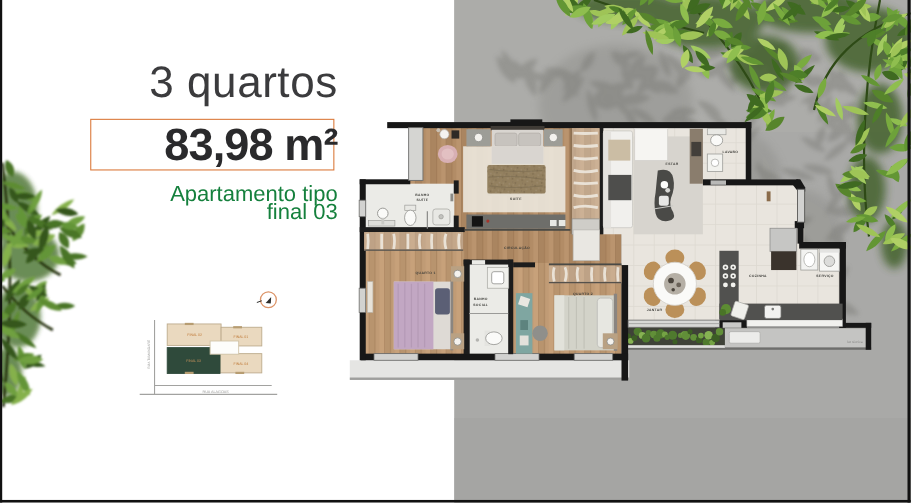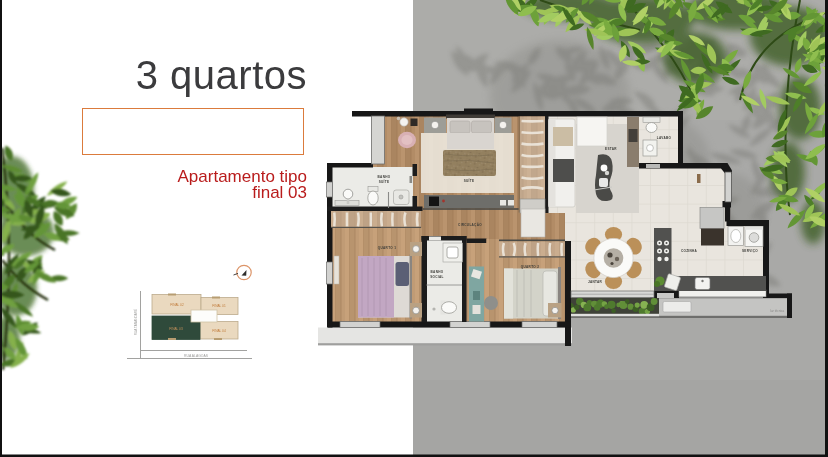--- a/index.html
+++ b/index.html
@@ -975,15 +975,16 @@
 
 <rect x="0" y="0" width="2" height="457" fill="#111"></rect>
 <rect x="825" y="0" width="3" height="457" fill="#111"></rect>
 <rect x="0" y="454.5" width="828" height="2.5" fill="#111"></rect>
 </svg>
 
 <div class="hd" style="top:53px;font-size:40px;letter-spacing:0.5px">3 quartos</div>
 
 <div class="hd" style="top:107.5px;height:47.5px;border:1.6px solid #db7b3c;box-sizing:border-box;left:81.5px;width:222.5px"></div>
 
-
-<div class="hd" style="top:169px;font-size:17px;color:#b91c1c;line-height:16px">Apartamento tipo<br>final 03</div>
+<div class="hd" style="top:108px;font-size:41px;font-weight:bold;color:#2a2a2c;letter-spacing:-0.8px">83,98 m²</div>
+
+<div class="hd" style="top:169px;font-size:20px;color:#15803d;line-height:16px">Apartamento tipo<br>final 03</div>
 </div>
 
 </body></html>

